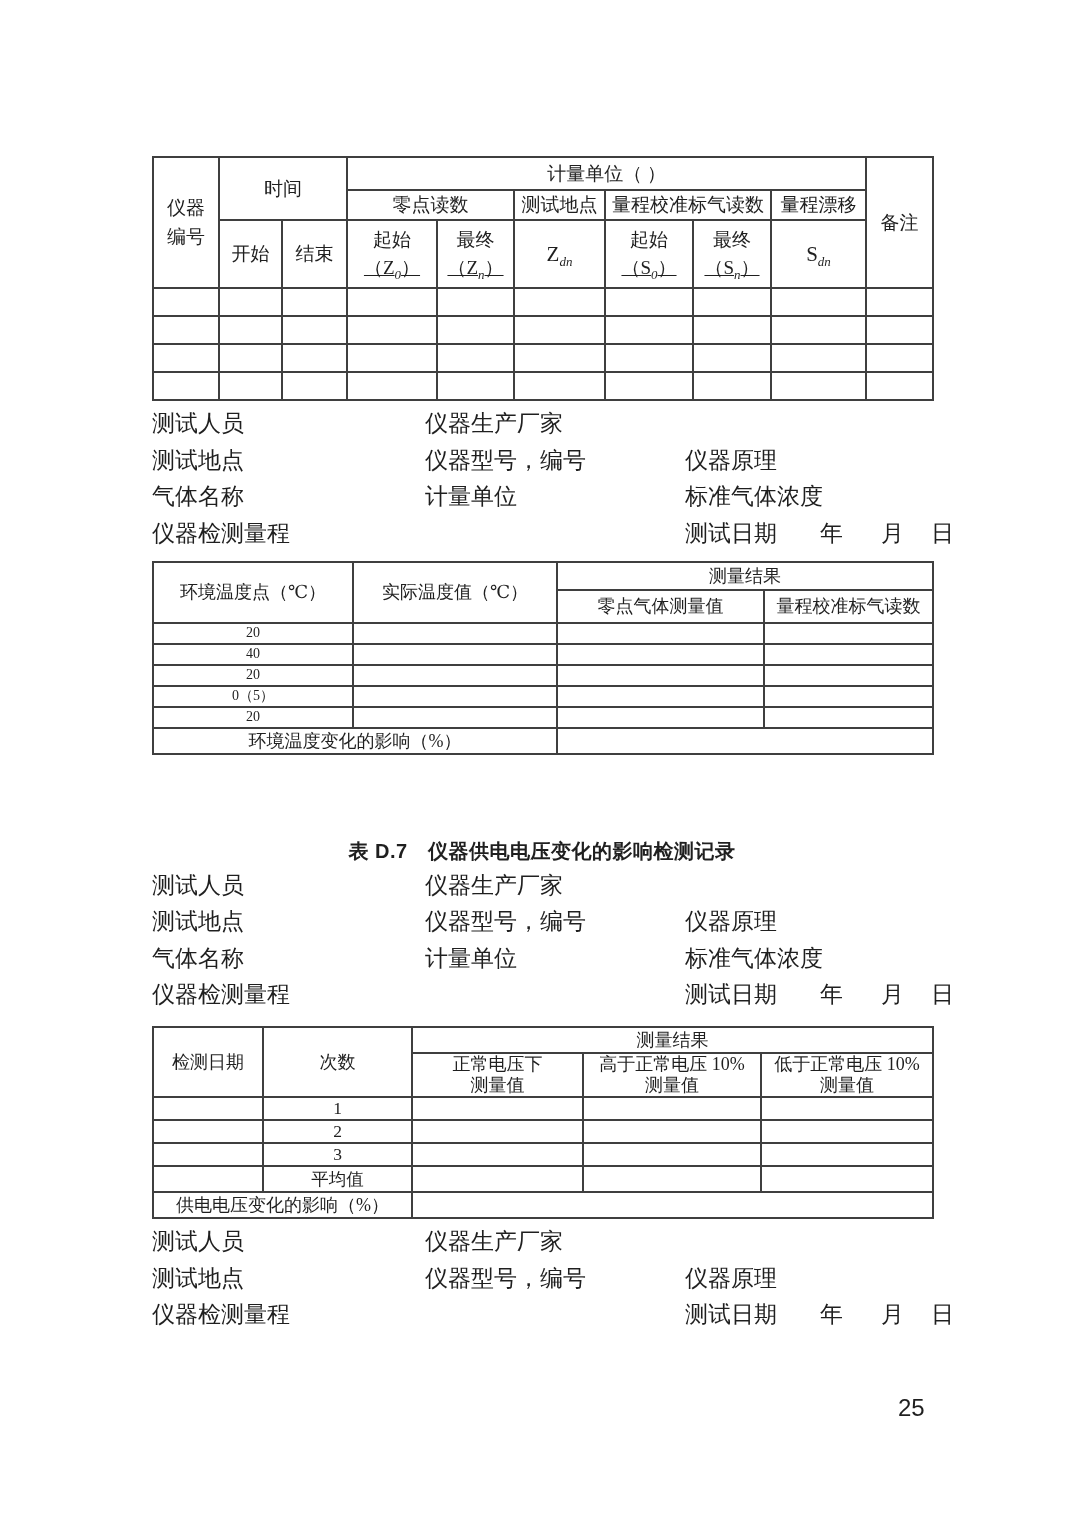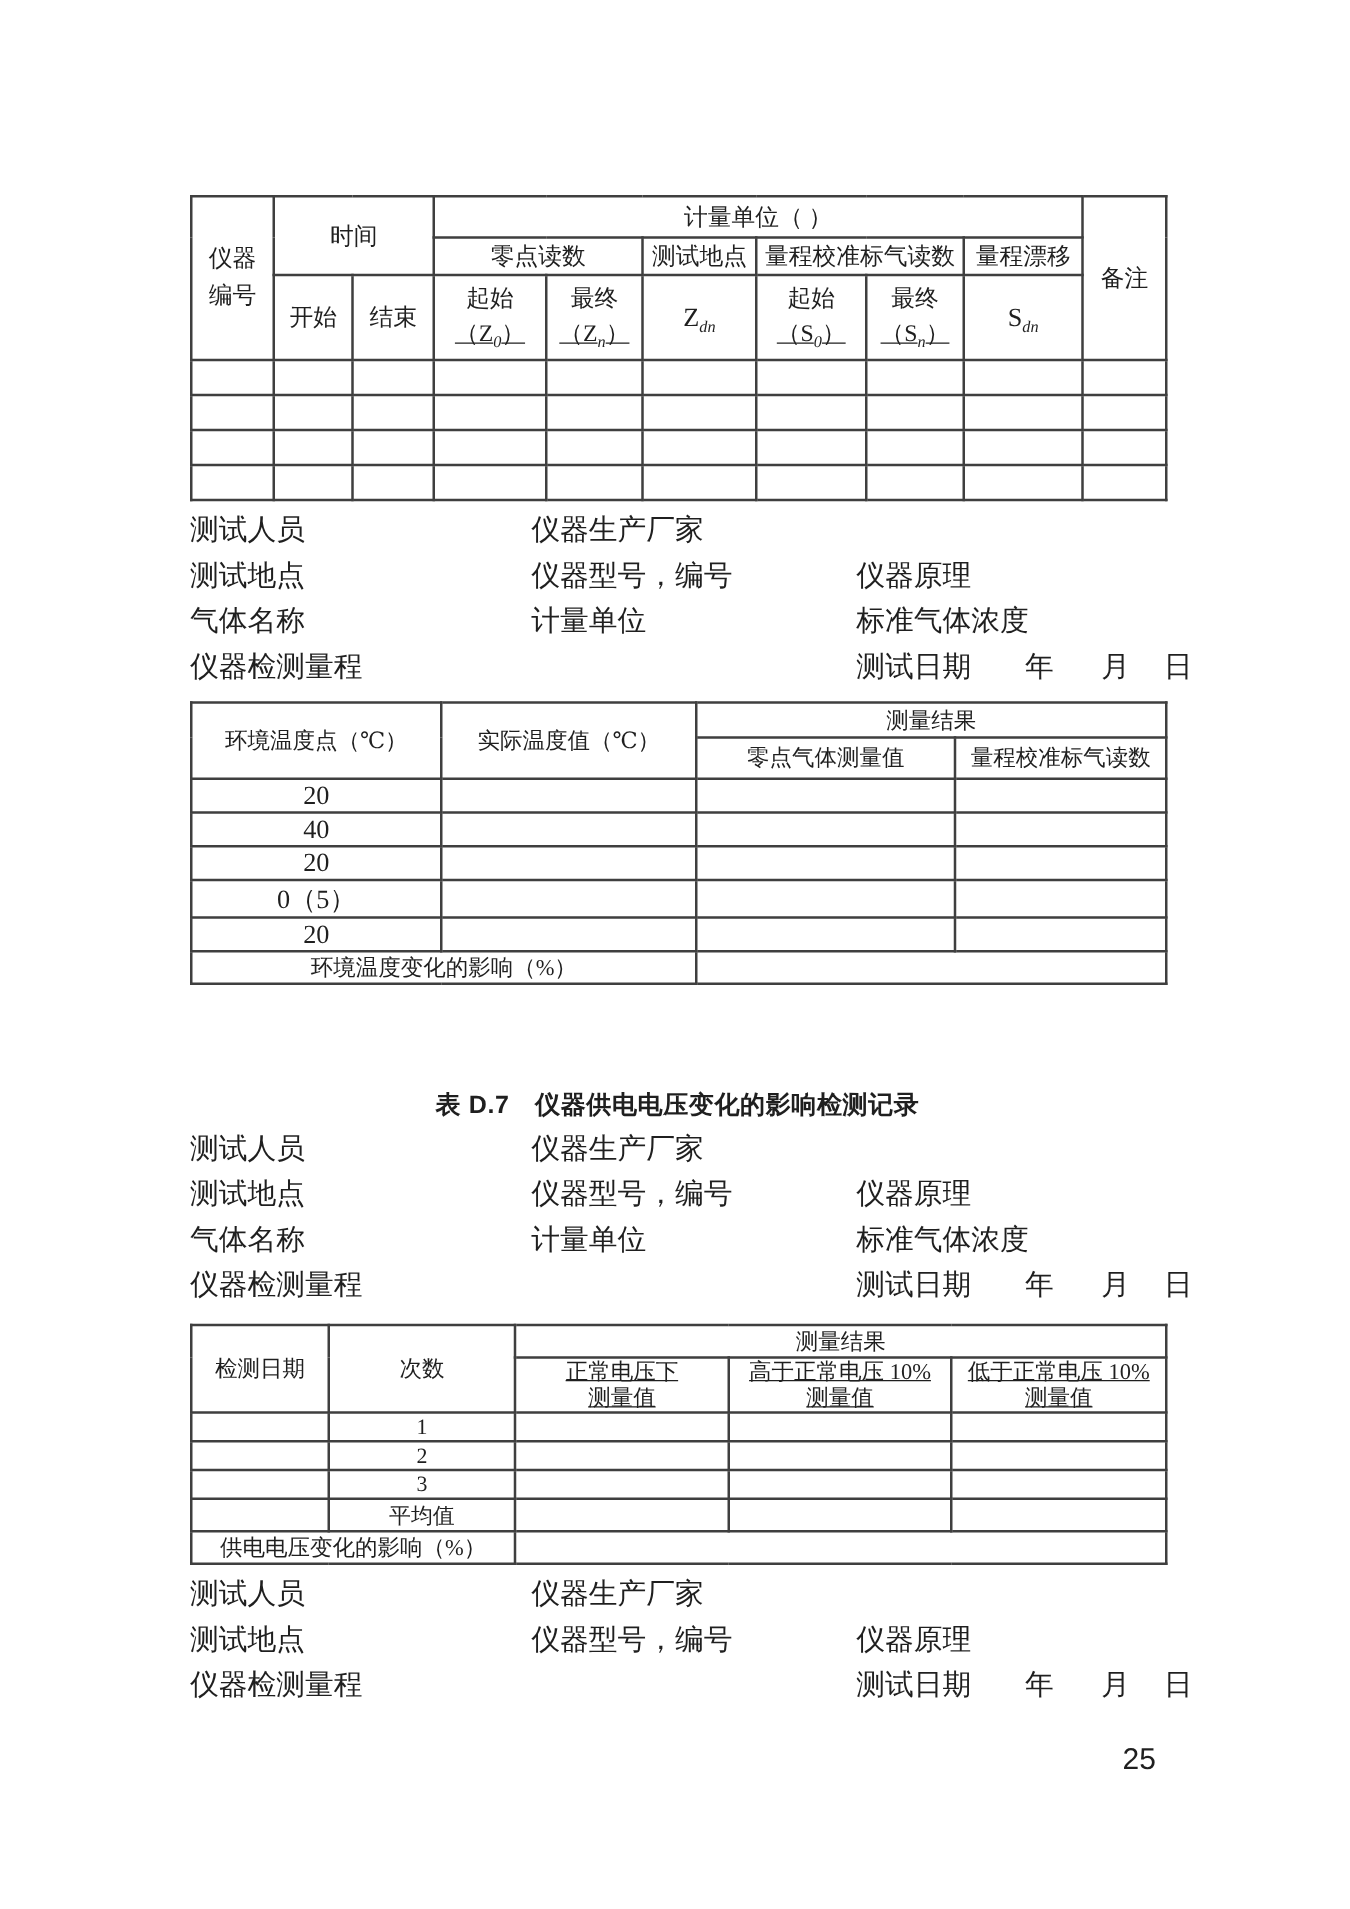--- a/index.html
+++ b/index.html
@@ -55,28 +55,28 @@
     white-space:nowrap;
   }
   .daterow .dy { margin-left:43px; }
   .daterow .dm { margin-left:38px; }
   .daterow .dd { margin-left:27px; }
 
   
   .d6t { margin-top:17px; font-size:18px; }
   .d6t tr.hr1 { height:28px; }
   .d6t tr.hr2 { height:33px; }
-  .d6t tr.body { height:21px; font-size:21px; }
+  .d6t tr.body { height:21px; font-size:14px; }
   .d6t tr.foot { height:25px; }
 
   
   .d7t { margin-top:21px; font-size:18px; }
   .d7t tr.hr1 { height:23px; }
   .d7t tr.hr2 { height:44px; }
-  .d7t tr.hr2 .blk { line-height:21px;text-decoration:underline; }
+  .d7t tr.hr2 .blk { line-height:21px; }
   .d7t tr.body { height:22px; font-size:17.5px; }
   .d7t tr.foot { height:22px; }
 
   
   .pagenum {
     position:absolute; top:1394px; left:898px;
     font-size:24px;
     font-family:Liberation Sans, sans-serif;
   }
 </style>

